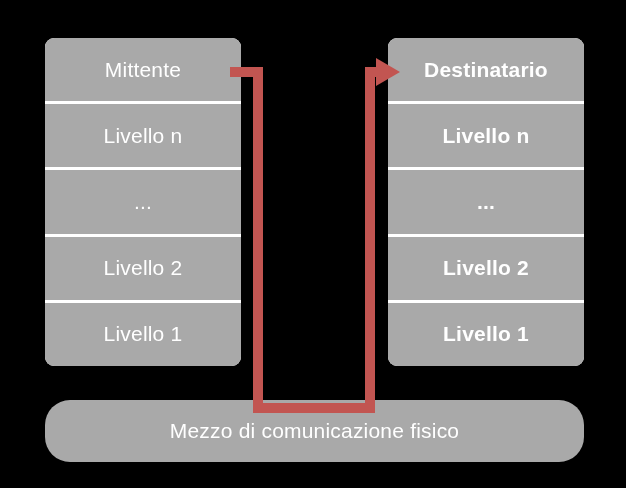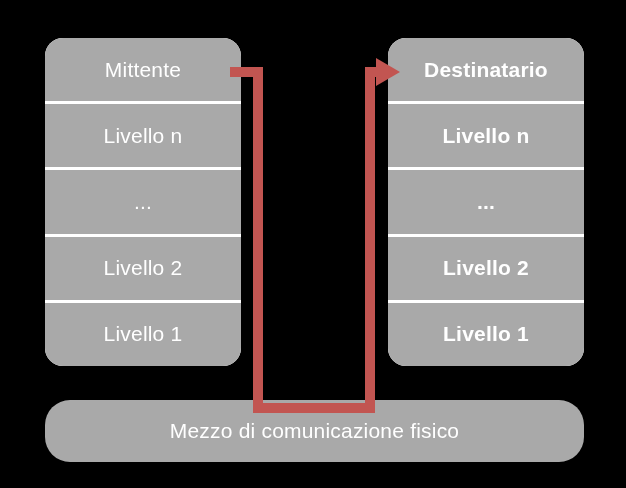--- a/index.html
+++ b/index.html
@@ -27,21 +27,21 @@
     inset: 0;
     width: 626px;
     height: 488px;
   }
   .stack {
     position: absolute;
     top: 38px;
     width: 196px;
     height: 328px;
     background: var(--divider);
-    border-radius: 18px;
+    border-radius: 9px;
     overflow: hidden;
     display: flex;
     flex-direction: column;
     gap: 3px;
   }
   .stack-left  { left: 45px; }
   .stack-right { left: 388px; font-weight: bold; }
   .row {
     flex: 1;
     background: var(--box);

